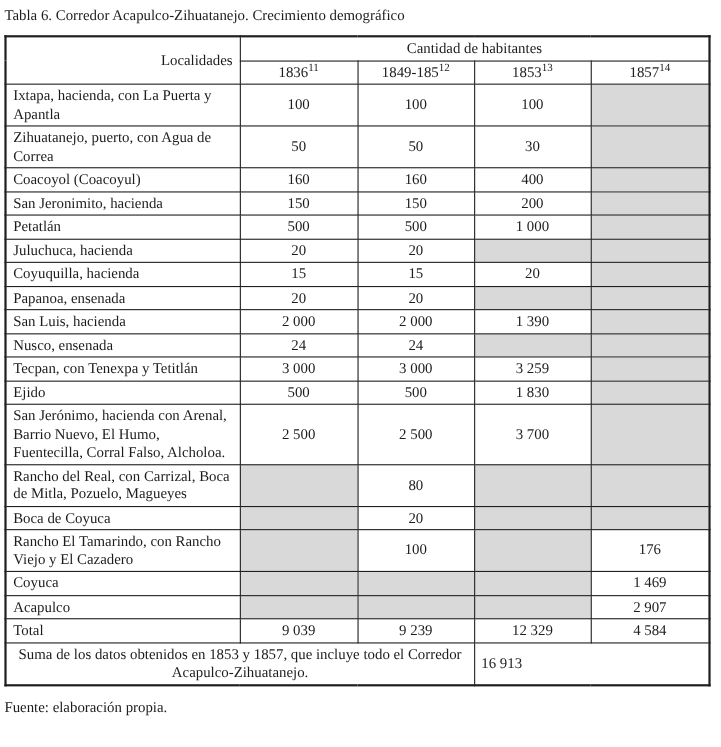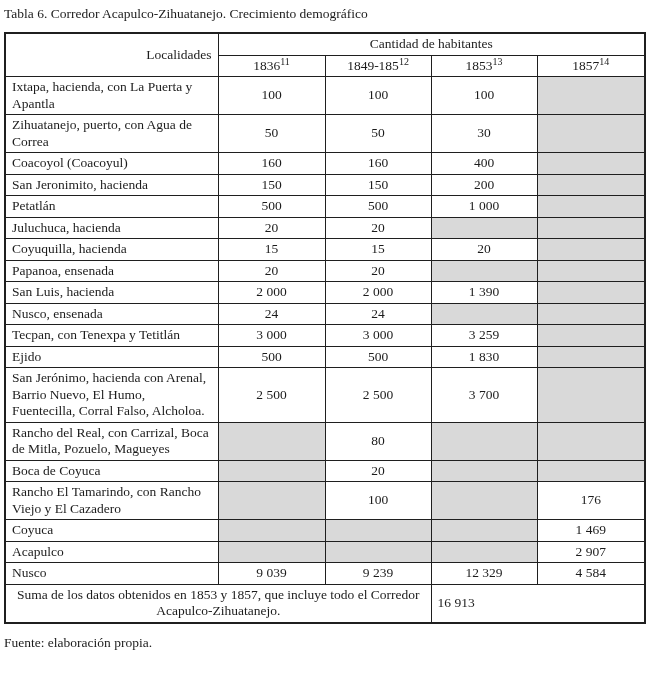--- a/index.html
+++ b/index.html
@@ -198,21 +198,21 @@
         <tr>
           <td class="loc">Acapulco</td>
           <td class="num shaded"></td>
           <td class="num shaded"></td>
           <td class="num shaded"></td>
           <td class="num">2 907</td>
         </tr>
       </tbody>
     <tbody>
       <tr>
-        <td class="loc">Nusco</td>
+        <td class="loc">Total</td>
         <td class="num">9 039</td>
         <td class="num">9 239</td>
         <td class="num">12 329</td>
         <td class="num">4 584</td>
       </tr>
       <tr>
         <td class="sum-label" colspan="3">Suma de los datos obtenidos en 1853 y 1857, que incluye todo el Corredor Acapulco-Zihuatanejo.</td>
         <td class="sum-value" colspan="2">16 913</td>
       </tr>
     </tbody>

